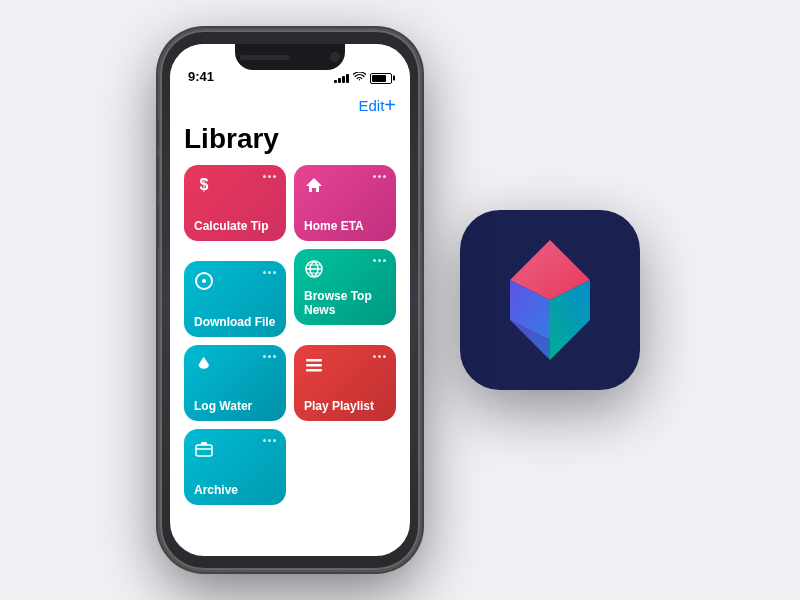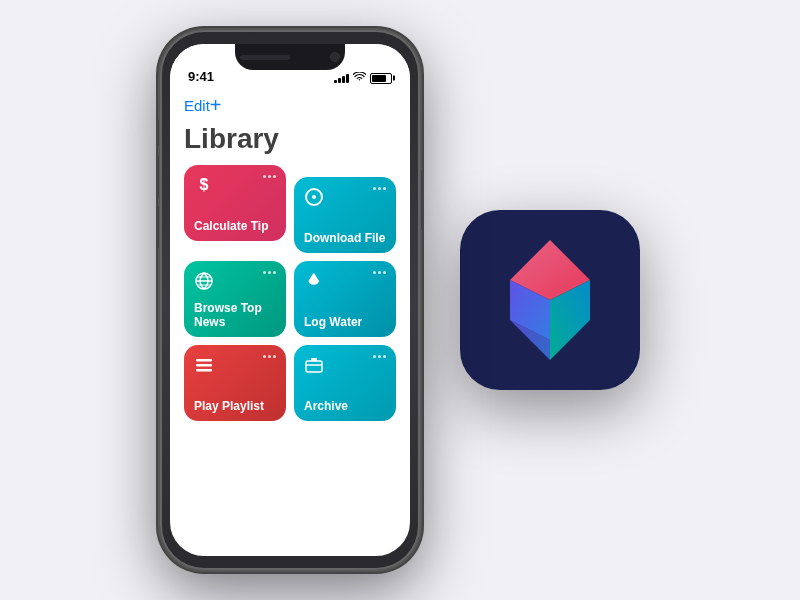--- a/index.html
+++ b/index.html
@@ -157,41 +157,41 @@
 
     
     .app-content {
       padding: 6px 14px 14px;
       flex: 1;
       overflow: hidden;
     }
 
     .toolbar {
       display: flex;
-      justify-content: flex-start;
+      justify-content: flex-end;
       align-items: center;
       margin-bottom: 6px;
     }
 
     .edit-btn {
       color: #007AFF;
       font-size: 15px;
       font-weight: 400;
     }
 
     .add-btn {
       color: #007AFF;
       font-size: 20px;
       font-weight: 300;
     }
 
     .library-title {
       font-size: 28px;
       font-weight: 800;
-      color: #404040;
+      color: #000000;
       margin-bottom: 10px;
     }
 
     .shortcuts-grid {
       display: grid;
       grid-template-columns: 1fr 1fr;
       gap: 8px;
     }
 
     .shortcut-card {
@@ -387,20 +387,33 @@
                     <text x="10" y="15" text-anchor="middle" font-size="16" font-weight="bold" fill="white">$</text>
                   </svg></span>
         <div class="card-dots">
           <div class="dot"></div>
           <div class="dot"></div>
           <div class="dot"></div>
         </div>
       </div>
       <div class="card-label">Calculate Tip</div>
     </div>
+            <div class="shortcut-card card-home-eta">
+      <div class="card-top">
+        <span class="card-icon"><svg width="20" height="20" viewBox="0 0 20 20">
+                    <path d="M10 3 L18 11 L15 11 L15 17 L12 17 L12 13 L8 13 L8 17 L5 17 L5 11 L2 11 Z" fill="white"></path>
+                  </svg></span>
+        <div class="card-dots">
+          <div class="dot"></div>
+          <div class="dot"></div>
+          <div class="dot"></div>
+        </div>
+      </div>
+      <div class="card-label">Home ETA</div>
+    </div>
             <div class="shortcut-card card-download-file">
       <div class="card-top">
         <span class="card-icon"><svg width="20" height="20" viewBox="0 0 20 20">
                     <circle cx="10" cy="10" r="8" fill="none" stroke="white" stroke-width="2"></circle>
                     <circle cx="10" cy="10" r="2" fill="white"></circle>
                   </svg></span>
         <div class="card-dots">
           <div class="dot"></div>
           <div class="dot"></div>
           <div class="dot"></div>

